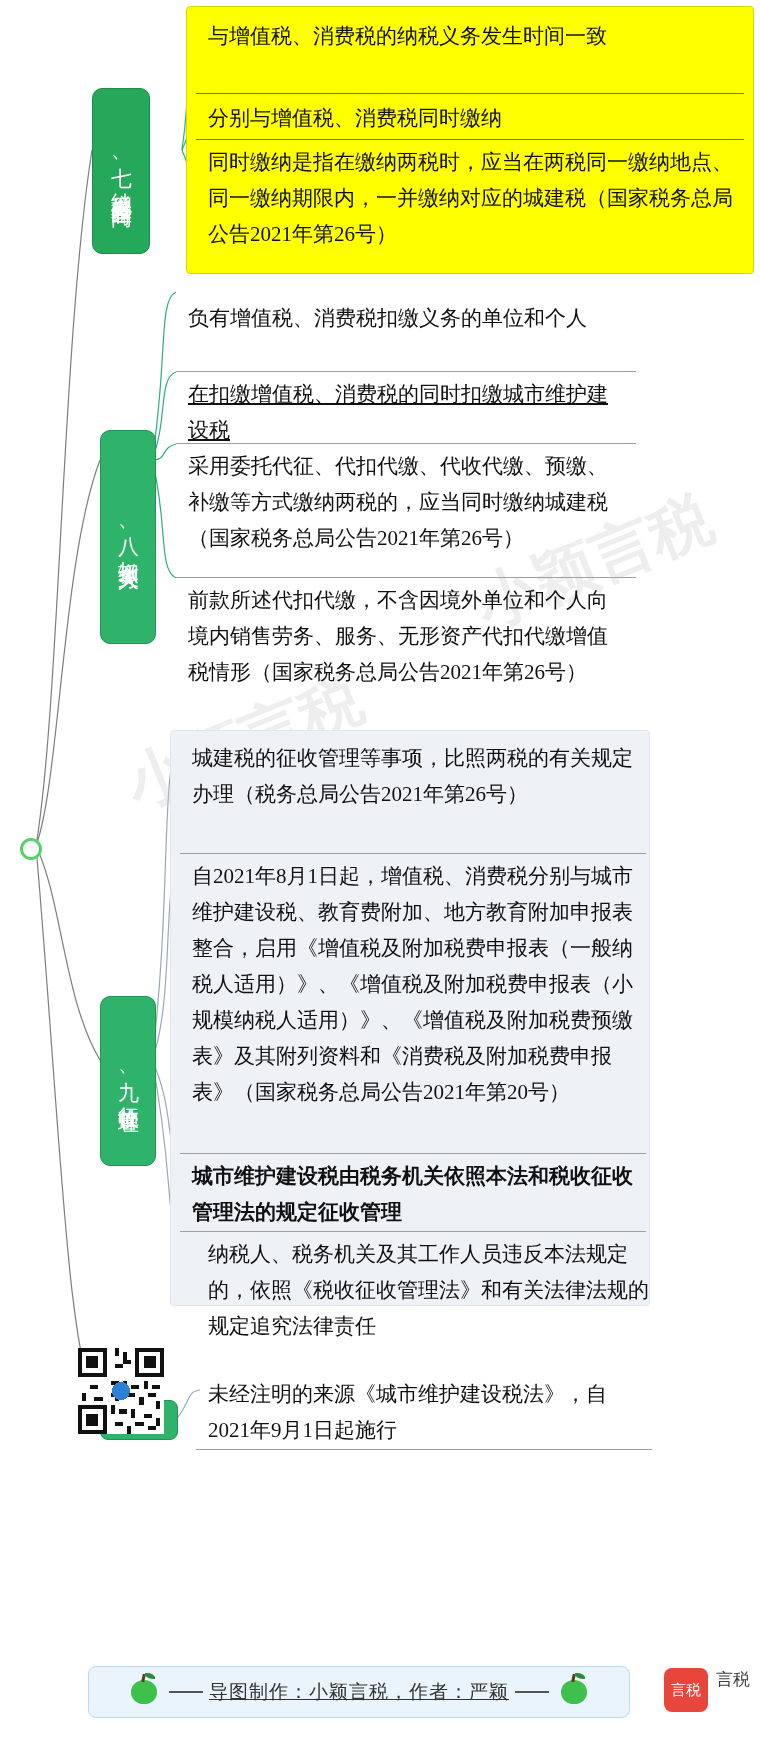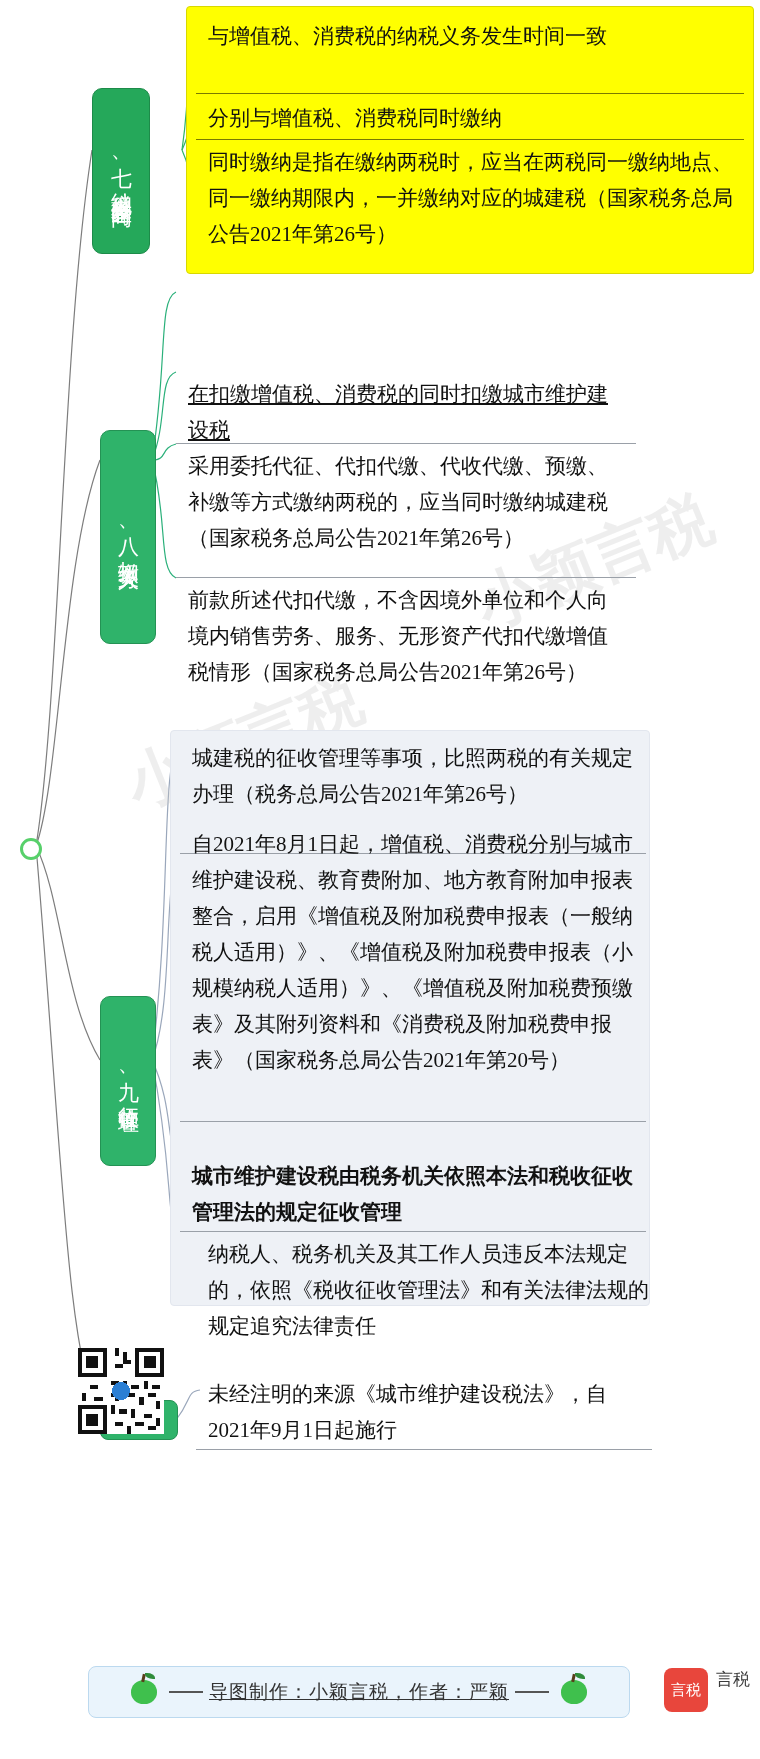--- a/index.html
+++ b/index.html
@@ -154,29 +154,30 @@
   <div class="panel panel-yellow" style="left:186px;top:6px;width:568px;height:268px;"></div>
   <div class="chip chip-7" style="left:92px;top:88px;width:58px;height:166px;">七、纳税义务发生时间</div>
 
   <div class="item uline-y" style="left:196px;top:14px;width:548px;height:80px;">与增值税、消费税的纳税义务发生时间一致</div>
   <div class="item uline-y" style="left:196px;top:96px;width:548px;height:44px;">分别与增值税、消费税同时缴纳</div>
   <div class="item" style="left:196px;top:140px;width:548px;height:128px;">同时缴纳是指在缴纳两税时，应当在两税同一缴纳地点、同一缴纳期限内，一并缴纳对应的城建税（国家税务总局公告2021年第26号）</div>
 
   <div class="panel panel-plain" style="left:166px;top:290px;width:470px;height:420px;"></div>
   <div class="chip chip-8" style="left:100px;top:430px;width:56px;height:214px;">八、扣缴义务人</div>
 
+  <div class="item uline" style="left:176px;top:296px;width:460px;height:76px;">负有增值税、消费税扣缴义务的单位和个人</div>
   <div class="item uline" style="left:176px;top:372px;width:460px;height:72px;text-decoration:underline;">在扣缴增值税、消费税的同时扣缴城市维护建设税</div>
   <div class="item uline" style="left:176px;top:444px;width:460px;height:134px;">采用委托代征、代扣代缴、代收代缴、预缴、补缴等方式缴纳两税的，应当同时缴纳城建税（国家税务总局公告2021年第26号）</div>
   <div class="item" style="left:176px;top:578px;width:460px;height:130px;">前款所述代扣代缴，不含因境外单位和个人向境内销售劳务、服务、无形资产代扣代缴增值税情形（国家税务总局公告2021年第26号）</div>
 
   <div class="panel panel-grey" style="left:170px;top:730px;width:480px;height:576px;"></div>
   <div class="chip chip-9" style="left:100px;top:996px;width:56px;height:170px;">九、征收管理</div>
 
   <div class="item uline" style="left:180px;top:736px;width:466px;height:118px;">城建税的征收管理等事项，比照两税的有关规定办理（税务总局公告2021年第26号）</div>
-  <div class="item uline" style="left:180px;top:822px;width:466px;height:300px;">自2021年8月1日起，增值税、消费税分别与城市维护建设税、教育费附加、地方教育附加申报表整合，启用《增值税及附加税费申报表（一般纳税人适用）》、《增值税及附加税费申报表（小规模纳税人适用）》、《增值税及附加税费预缴表》及其附列资料和《消费税及附加税费申报表》（国家税务总局公告2021年第20号）</div>
+  <div class="item uline" style="left:180px;top:854px;width:466px;height:300px;">自2021年8月1日起，增值税、消费税分别与城市维护建设税、教育费附加、地方教育附加申报表整合，启用《增值税及附加税费申报表（一般纳税人适用）》、《增值税及附加税费申报表（小规模纳税人适用）》、《增值税及附加税费预缴表》及其附列资料和《消费税及附加税费申报表》（国家税务总局公告2021年第20号）</div>
   <div class="item uline" style="left:180px;top:1154px;width:466px;height:78px;font-weight:bold;">城市维护建设税由税务机关依照本法和税收征收管理法的规定征收管理</div>
   <div class="item" style="left:196px;top:1232px;width:466px;height:116px;">纳税人、税务机关及其工作人员违反本法规定的，依照《税收征收管理法》和有关法律法规的规定追究法律责任</div>
 
   <div class="chip chip-src" style="left:100px;top:1400px;width:78px;height:40px;">依据</div>
   <div class="item uline" style="left:196px;top:1372px;width:456px;height:78px;">未经注明的来源《城市维护建设税法》，自2021年9月1日起施行</div>
 
   <div class="qr">
     <svg width="86" height="86" viewBox="0 0 21 21" shape-rendering="crispEdges">
       <rect width="21" height="21" fill="#fff"></rect>
       <g fill="#111">

